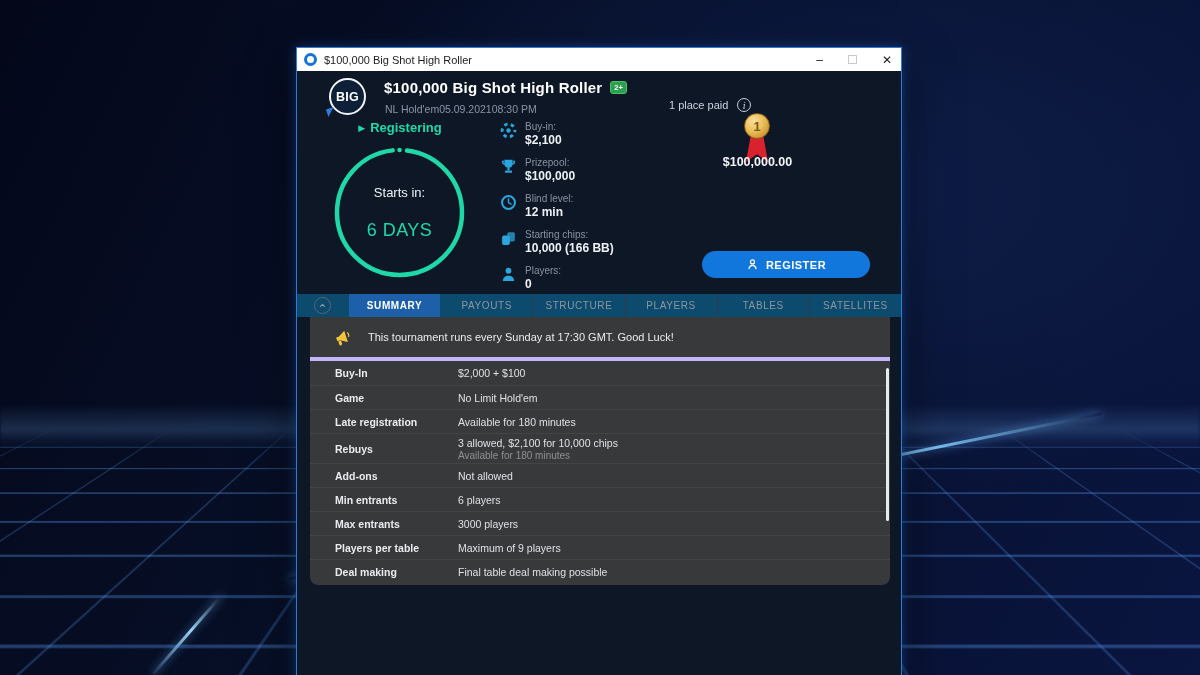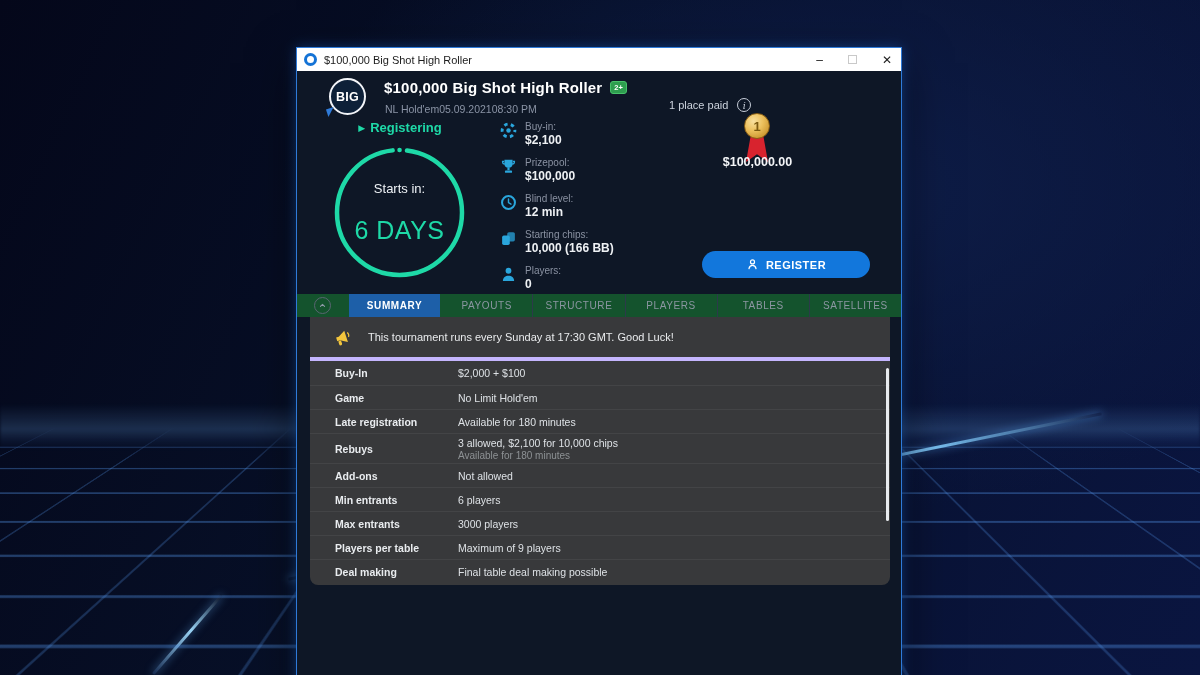--- a/index.html
+++ b/index.html
@@ -109,42 +109,42 @@
   }
   .prize-amount { position:absolute; left:388px; top:84px; width:145px; text-align:center; font-size:12.5px; font-weight:bold; color:#f4f6f8; }
 
   
   .registering { position:absolute; left:30px; top:49px; width:146px; text-align:center;
     color:var(--teal,#1ed9a7); font-size:13px; font-weight:bold; }
   .registering .play { font-size:9px; margin-right:5px; vertical-align:1px; }
   .ring-wrap { position:absolute; left:35px; top:74px; width:135px; height:135px; }
   .ring-inner { position:absolute; inset:0; display:flex; flex-direction:column; align-items:center; justify-content:center; gap:20px; }
   .starts-label { font-size:13px; color:#eef2f6; }
-  .starts-value { font-size:25px; color:var(--teal,#1ed9a7); letter-spacing:.5px; }
+  .starts-value { font-size:18px; color:var(--teal,#1ed9a7); letter-spacing:.5px; }
 
   
   .stats { position:absolute; left:203px; top:50px; display:flex; flex-direction:column; gap:10px; }
   .stat { display:flex; gap:8px; align-items:flex-start; min-height:21px; }
   .stat-icon { width:17px; height:17px; color:var(--icon-blue,#2aa6dc); flex:0 0 auto; margin-top:1px; }
   .stat-icon svg { width:100%; height:100%; display:block; }
   .stat-text { display:flex; flex-direction:column; gap:1px; }
   .stat-label { font-size:10px; color:#8a92a2; }
   .stat-value { font-size:12px; font-weight:bold; color:#eef1f4; }
 
   .register-btn {
     position:absolute; left:405px; top:180px; width:168px; height:27px;
     border:none; border-radius:14px; background:var(--register-blue,#1277dc);
     color:#fff; font-size:11px; font-weight:bold; letter-spacing:.5px;
     display:flex; align-items:center; justify-content:center; gap:7px; cursor:pointer;
     font-family:inherit;
   }
   .register-btn svg { width:13px; height:13px; }
 
   
-  .tabbar { position:absolute; left:0; top:223px; width:100%; height:23px; background:#14532d; display:flex; align-items:stretch;padding-left:12px; }
+  .tabbar { position:absolute; left:0; top:223px; width:100%; height:23px; background:#0c4a6e; display:flex; align-items:stretch;padding-left:12px; }
   .collapse-btn {
     position:absolute; left:17px; top:3px; width:17px; height:17px; border-radius:50%;
     border:1.4px solid #5a6572; display:flex; align-items:center; justify-content:center; cursor:pointer;
   }
   .collapse-btn svg { width:11px; height:11px; }
   .tabs { margin-left:40px; flex:1; display:flex; }
   .tab {
     flex:1; display:flex; align-items:center; justify-content:center;
     font-size:10px; letter-spacing:.6px; color:#8c96a2; cursor:pointer; position:relative;
   }

